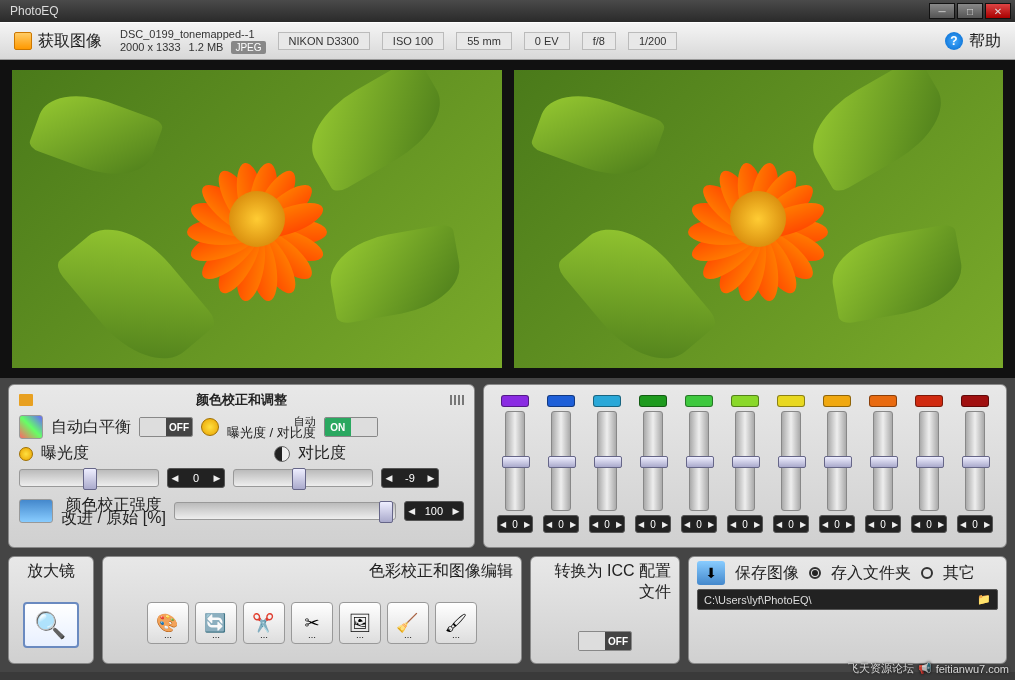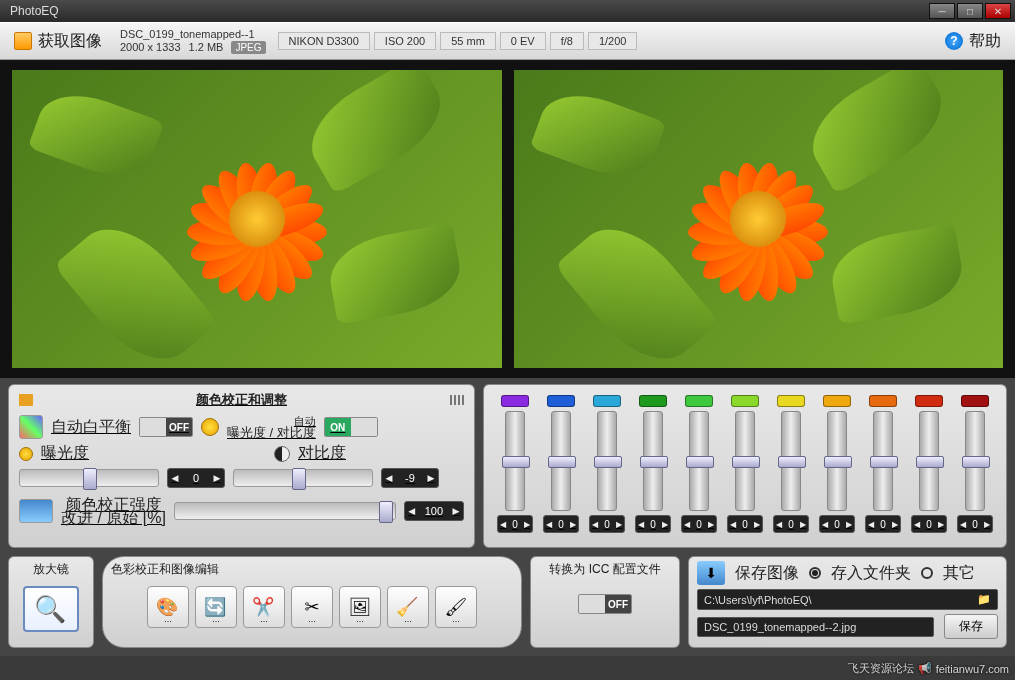--- a/index.html
+++ b/index.html
@@ -10,30 +10,30 @@
 .winbtn.min { background: linear-gradient(#888,#555); }
 .winbtn.max { background: linear-gradient(#888,#555); }
 .winbtn.close { background: linear-gradient(#d44,#a00); }
 
 .toolbar { height: 38px; background: linear-gradient(#f5f5f5,#d8d8d8); border-top: 1px solid #fff; border-bottom: 1px solid #999; display: flex; align-items: center; padding: 0 8px; gap: 12px; }
 .tb-btn { display: flex; align-items: center; gap: 6px; padding: 3px 6px; }
 .tb-icon { width: 18px; height: 18px; background: linear-gradient(#fc6,#f90); border: 1px solid #c70; border-radius: 2px; }
 .fileinfo { display: flex; flex-direction: column; font-size: 11px; color: #333; line-height: 13px; }
 .fileinfo .row2 { display: flex; gap: 8px; align-items: center; }
 .badge { background: #888; color: #fff; padding: 0 4px; border-radius: 2px; font-size: 10px; }
-.metabar { display: flex; gap: 4px; }
+.metabar { display: flex; gap: 12px; }
 .metacell { border: 1px solid #bbb; background: #e8e8e8; padding: 2px 10px; font-size: 11px; color: #333; }
 .spacer { flex: 1; }
 .help-icon { width: 18px; height: 18px; background: radial-gradient(#4af,#06c); border-radius: 50%; color: #fff; display: flex; align-items: center; justify-content: center; font-size: 12px; font-weight: bold; }
 
 .preview-area { height: 318px; background: #111; display: flex; gap: 12px; padding: 10px 12px; }
 .preview { flex: 1; background: linear-gradient(135deg,#4a7a1a,#7aaa2a); position: relative; overflow: hidden; }
 
 .panels { display: flex; gap: 8px; padding: 6px 8px 4px 8px; background: #454545; }
-.panel { flex: 1; background: linear-gradient(#e8e8e8,#d0d0d0); border: 1px solid #888; border-radius: 6px; padding: 6px 10px 10px 10px; position: relative; text-decoration: underline; }
+.panel { flex: 1; background: linear-gradient(#e8e8e8,#d0d0d0); border: 1px solid #888; border-radius: 6px; padding: 6px 10px 10px 10px; position: relative; }
 .panel-head { display: flex; align-items: center; margin-bottom: 6px; }
 .panel-head .ph-icon { width: 14px; height: 12px; background: #e8a020; border-radius: 1px; }
 .panel-head .ph-title { flex: 1; text-align: center; font-weight: bold; font-size: 13px; color: #222; }
 .panel-head .ph-grip { width: 14px; height: 10px; background: repeating-linear-gradient(90deg,#777,#777 2px,transparent 2px,transparent 4px); }
 
 .row { display: flex; align-items: center; gap: 8px; margin: 4px 0; }
 .icon-sq { width: 24px; height: 24px; background: linear-gradient(#fff,#ccc); border: 1px solid #999; border-radius: 3px; display:flex;align-items:center;justify-content:center;font-size:13px; }
 .toggle { width: 54px; height: 20px; border: 1px solid #888; border-radius: 2px; display: flex; overflow: hidden; font-size: 10px; font-weight: bold; }
 .toggle .half { flex: 1; display: flex; align-items: center; justify-content: center; }
 .toggle .on { background: #2aa860; color: #fff; }
@@ -52,24 +52,24 @@
 .eq-col { display: flex; flex-direction: column; align-items: center; gap: 4px; width: 38px; }
 .eq-color { width: 28px; height: 12px; border-radius: 3px; border: 1px solid rgba(0,0,0,0.4); }
 .eq-slider { width: 20px; height: 100px; background: linear-gradient(90deg,#aaa,#eee,#aaa); border: 1px solid #888; border-radius: 3px; position: relative; }
 .eq-slider .thumb { position: absolute; left: -4px; width: 28px; height: 12px; background: linear-gradient(#eef,#aac); border: 1px solid #668; border-radius: 2px; }
 .eq-val { display: flex; align-items: center; background: #222; border: 1px solid #555; border-radius: 3px; height: 18px; }
 .eq-val .arrow { width: 10px; color: #eee; text-align: center; font-size: 8px; }
 .eq-val .val { color: #fff; font-size: 10px; padding: 0 3px; min-width: 14px; text-align: center; }
 
 .bottom-bar { display: flex; gap: 8px; padding: 4px 8px 8px 8px; background: #454545; }
 .bpanel { background: linear-gradient(#e8e8e8,#d0d0d0); border: 1px solid #888; border-radius: 6px; padding: 4px 8px; display: flex; flex-direction: column; }
-.bpanel .bp-title { text-align: left; font-size: 12px; color: #222; margin-bottom: 8px; }
+.bpanel .bp-title { text-align: right; font-size: 16px; color: #222; margin-bottom: 20px; }
 .mag-panel { width: 86px; align-items: center; }
 .mag-btn { width: 56px; height: 46px; background: linear-gradient(#fff,#e8f0ff); border: 2px solid #6a8ac0; border-radius: 4px; display:flex;align-items:center;justify-content:center;font-size:26px; }
-.tools-panel { flex: 0 0 420px; border-radius: 22px; }
+.tools-panel { flex: 0 0 420px; }
 .tools-row { display: flex; gap: 6px; justify-content: center; }
 .tool-btn { width: 42px; height: 42px; background: linear-gradient(#fff,#ddd); border: 1px solid #999; border-radius: 4px; display:flex;flex-direction:column;align-items:center;justify-content:center;font-size:18px;position:relative; }
 .tool-btn .mini { font-size: 8px; position:absolute; bottom:1px; }
 .icc-panel { width: 150px; align-items: center; }
 .save-panel { flex: 1; }
 .save-row { display: flex; align-items: center; gap: 10px; margin-bottom: 4px; }
 .save-ico { width: 28px; height: 24px; background: linear-gradient(#8cf,#48c); border-radius: 3px; display:flex;align-items:center;justify-content:center;font-size:14px; }
 .radio { width: 12px; height: 12px; border: 2px solid #333; border-radius: 50%; display:inline-block; position:relative; }
 .radio.checked::after { content:""; position:absolute; inset:1px; background:#222; border-radius:50%; }
 .pathbox { background: #222; border: 1px solid #555; color: #ddd; font-size: 11px; padding: 3px 6px; border-radius: 2px; display:flex; align-items:center; }
@@ -103,21 +103,21 @@
   <div class="fileinfo">
     <span>DSC_0199_tonemapped--1</span>
     <span class="row2">
       <span>2000 x 1333</span>
       <span>1.2 MB</span>
       <span class="badge">JPEG</span>
     </span>
   </div>
   <div class="metabar">
     <div class="metacell">NIKON D3300</div>
-    <div class="metacell">ISO 200</div>
+    <div class="metacell">ISO 100</div>
     <div class="metacell">55 mm</div>
     <div class="metacell">0 EV</div>
     <div class="metacell">f/8</div>
     <div class="metacell">1/200</div>
   </div>
   <div class="spacer"></div>
   <div class="tb-btn">
     <span class="help-icon">?</span>
     <span class="label">帮助</span>
   </div>
@@ -409,24 +409,18 @@
       <span class="label">保存图像</span>
       <span class="radio checked"></span>
       <span class="label">存入文件夹</span>
       <span class="radio"></span>
       <span class="label">其它</span>
     </div>
     <div class="pathbox">
       <span>C:\Users\lyf\PhotoEQ\</span>
         <span class="folder">📁</span>
     </div>
-    <div class="save-row" style="margin-top:4px">
-      <div class="pathbox" style="flex:1">
-        <span>DSC_0199_tonemapped--2.jpg</span>
-      </div>
-      <button class="savebtn">保存</button>
-    </div>
   </div>
 </div>
 
 <div class="watermark">
   <span>飞天资源论坛</span>📢<span>feitianwu7.com</span>
 </div>
 
 </body></html>

